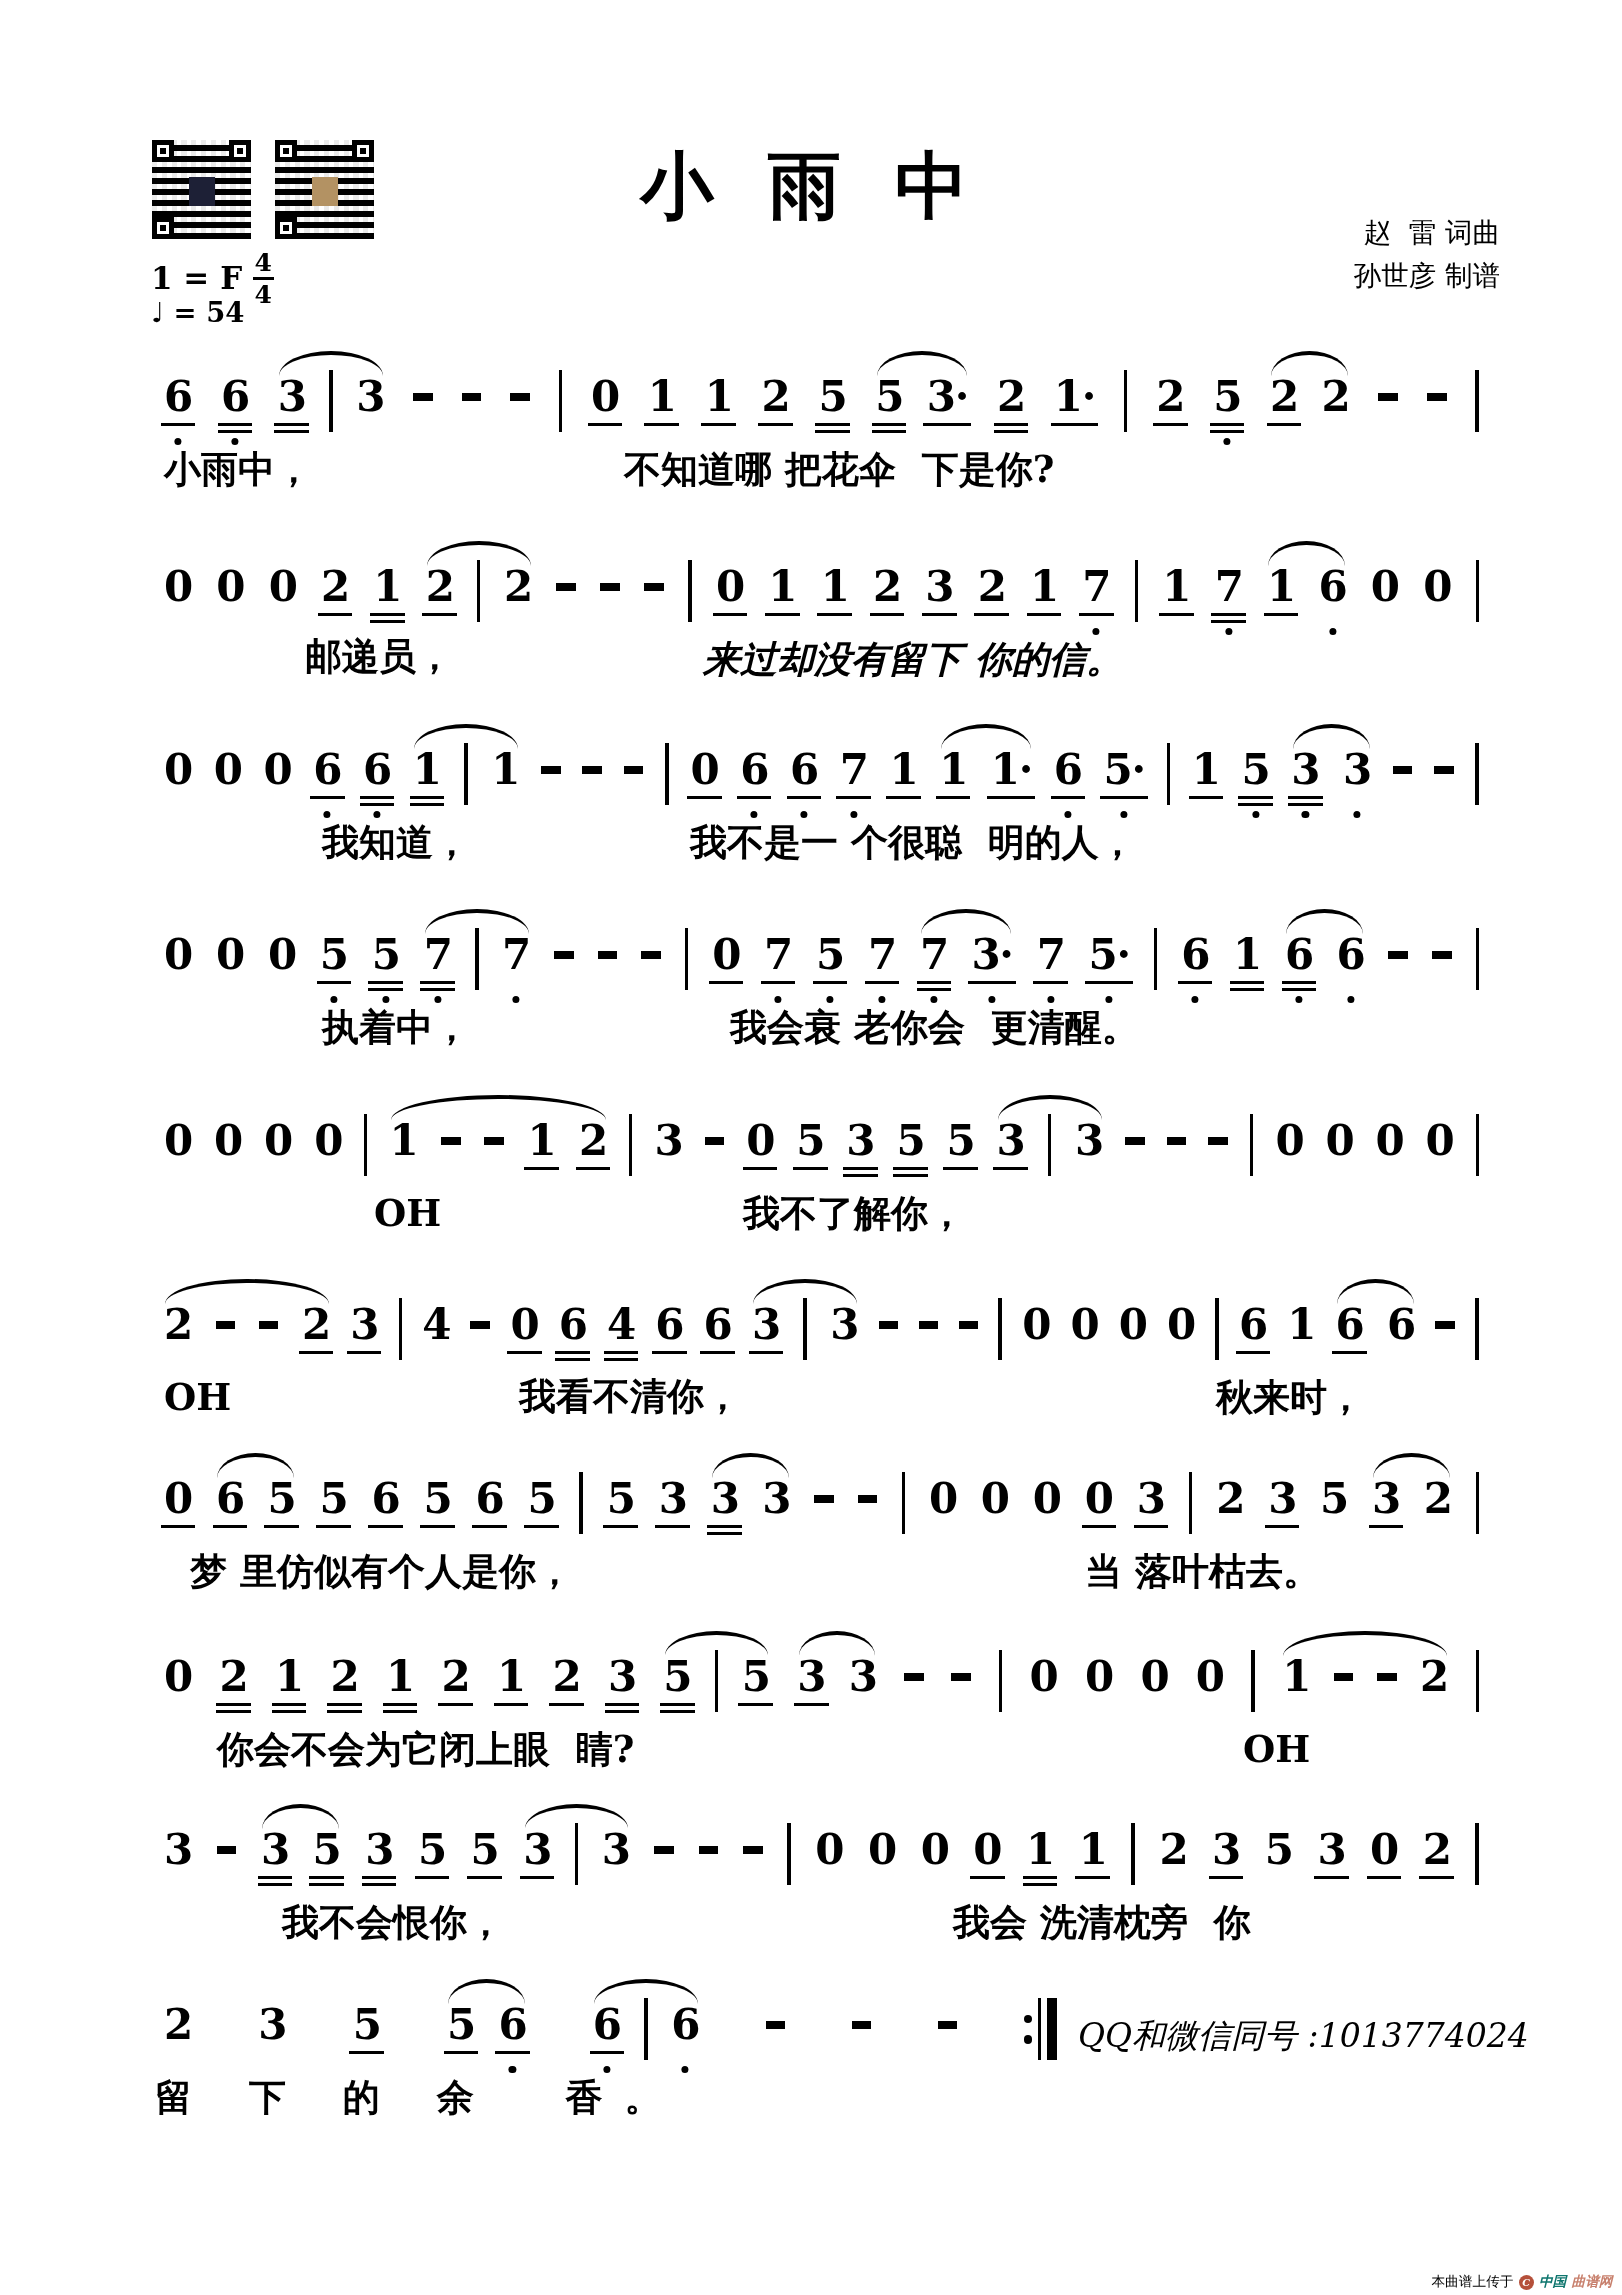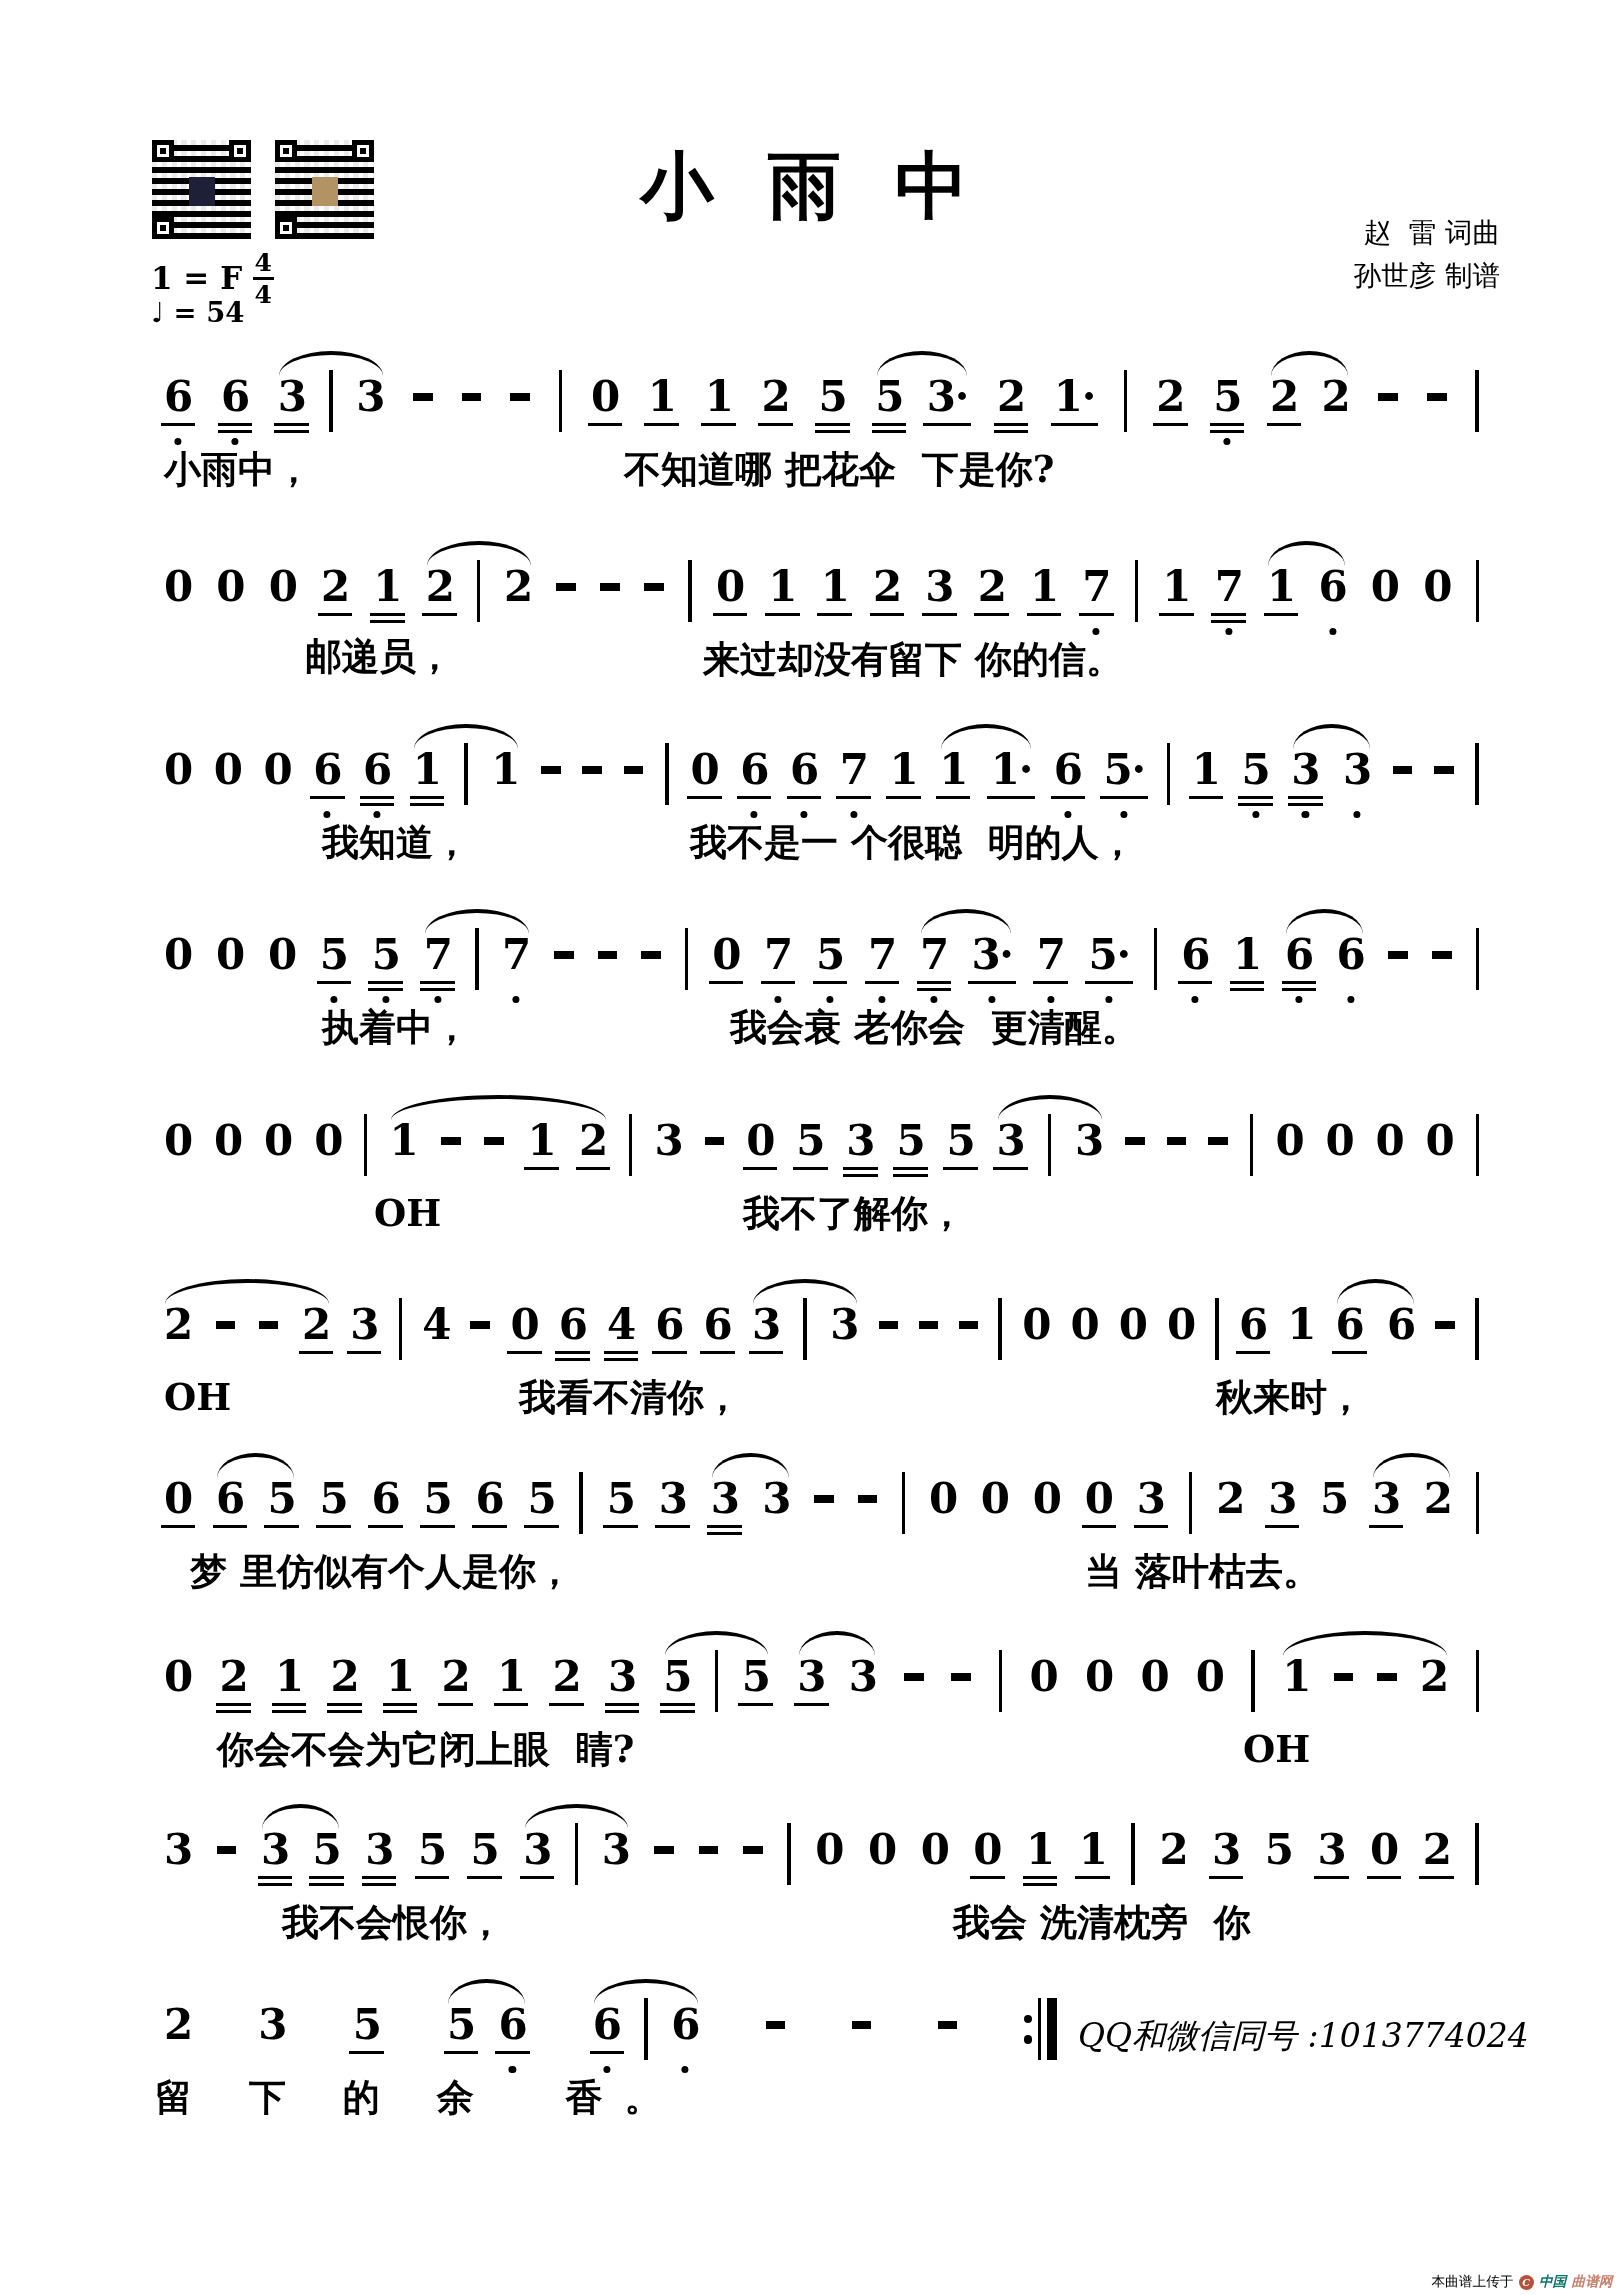--- a/index.html
+++ b/index.html
@@ -270,21 +270,21 @@
         </div>
         <div class="tok note">
           <span class="dg">0</span>
         </div>
         <div class="tok note">
           <span class="dg">0</span>
         </div>
         <div class="tok bar"></div>
       </div>
       <div class="lyr" style="left: 141px; font-family: Liberation Mono, monospace;">邮递员，</div>
-      <div class="lyr" style="left: 539px;">来过却没有留下 你的信。</div>
+      <div class="lyr" style="left: 539px; font-style: italic;">来过却没有留下 你的信。</div>
     </div>
     <div class="sys" style="top: 749px; width: 1315px;">
       <div class="row">
         <div class="tok note">
           <span class="dg">0</span>
         </div>
         <div class="tok note">
           <span class="dg">0</span>
         </div>
         <div class="tok note">
@@ -683,21 +683,21 @@
             <span class="ul"></span>
           </div>
           <div class="tok note">
             <span class="dg">6</span>
           </div>
         </div>
         <div class="tok dash"></div>
         <div class="tok bar"></div>
       </div>
       <div class="lyr" style="left: 0px;">OH</div>
-      <div class="lyr" style="left: 355px;">我看不清你，</div>
+      <div class="lyr" style="left: 355px; font-family: Liberation Serif, serif;">我看不清你，</div>
       <div class="lyr" style="left: 1052px;">秋来时，</div>
     </div>
     <div class="sys" style="top: 1478px; width: 1315px;">
       <div class="row">
         <div class="tok note">
           <span class="dg">0</span>
           <span class="ul"></span>
         </div>
         <div class="grp">
           <span class="arc"></span>

